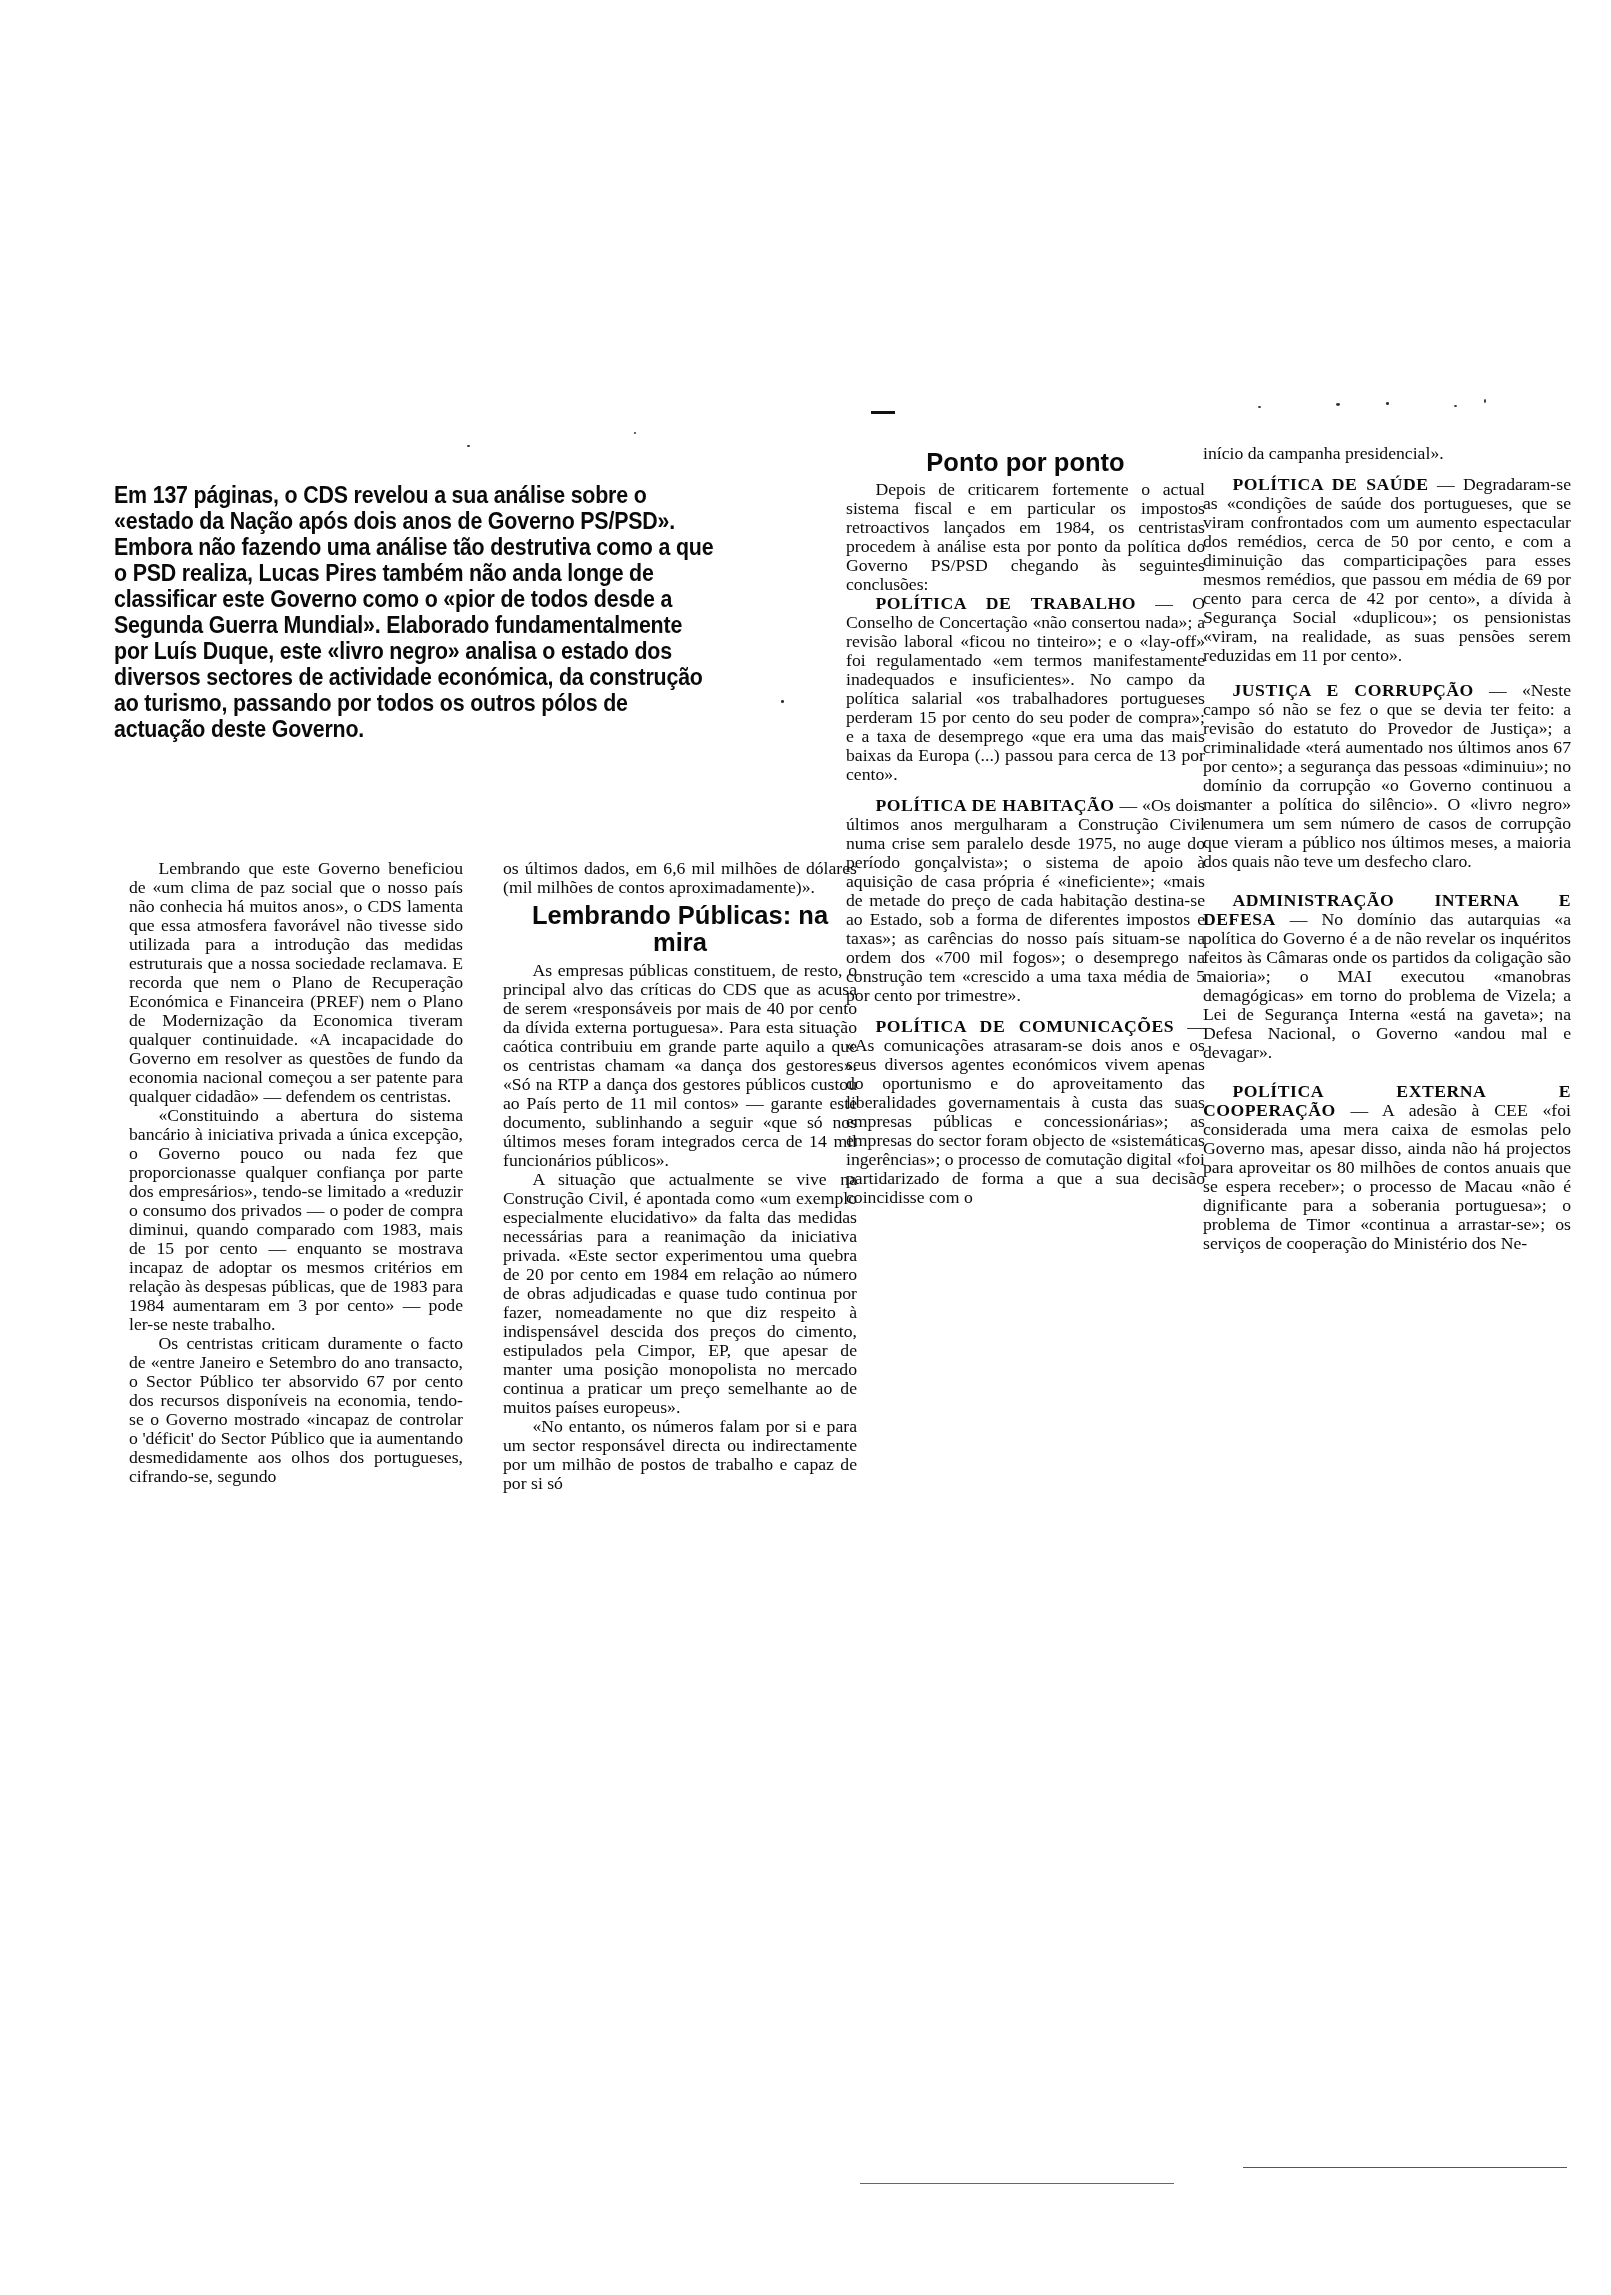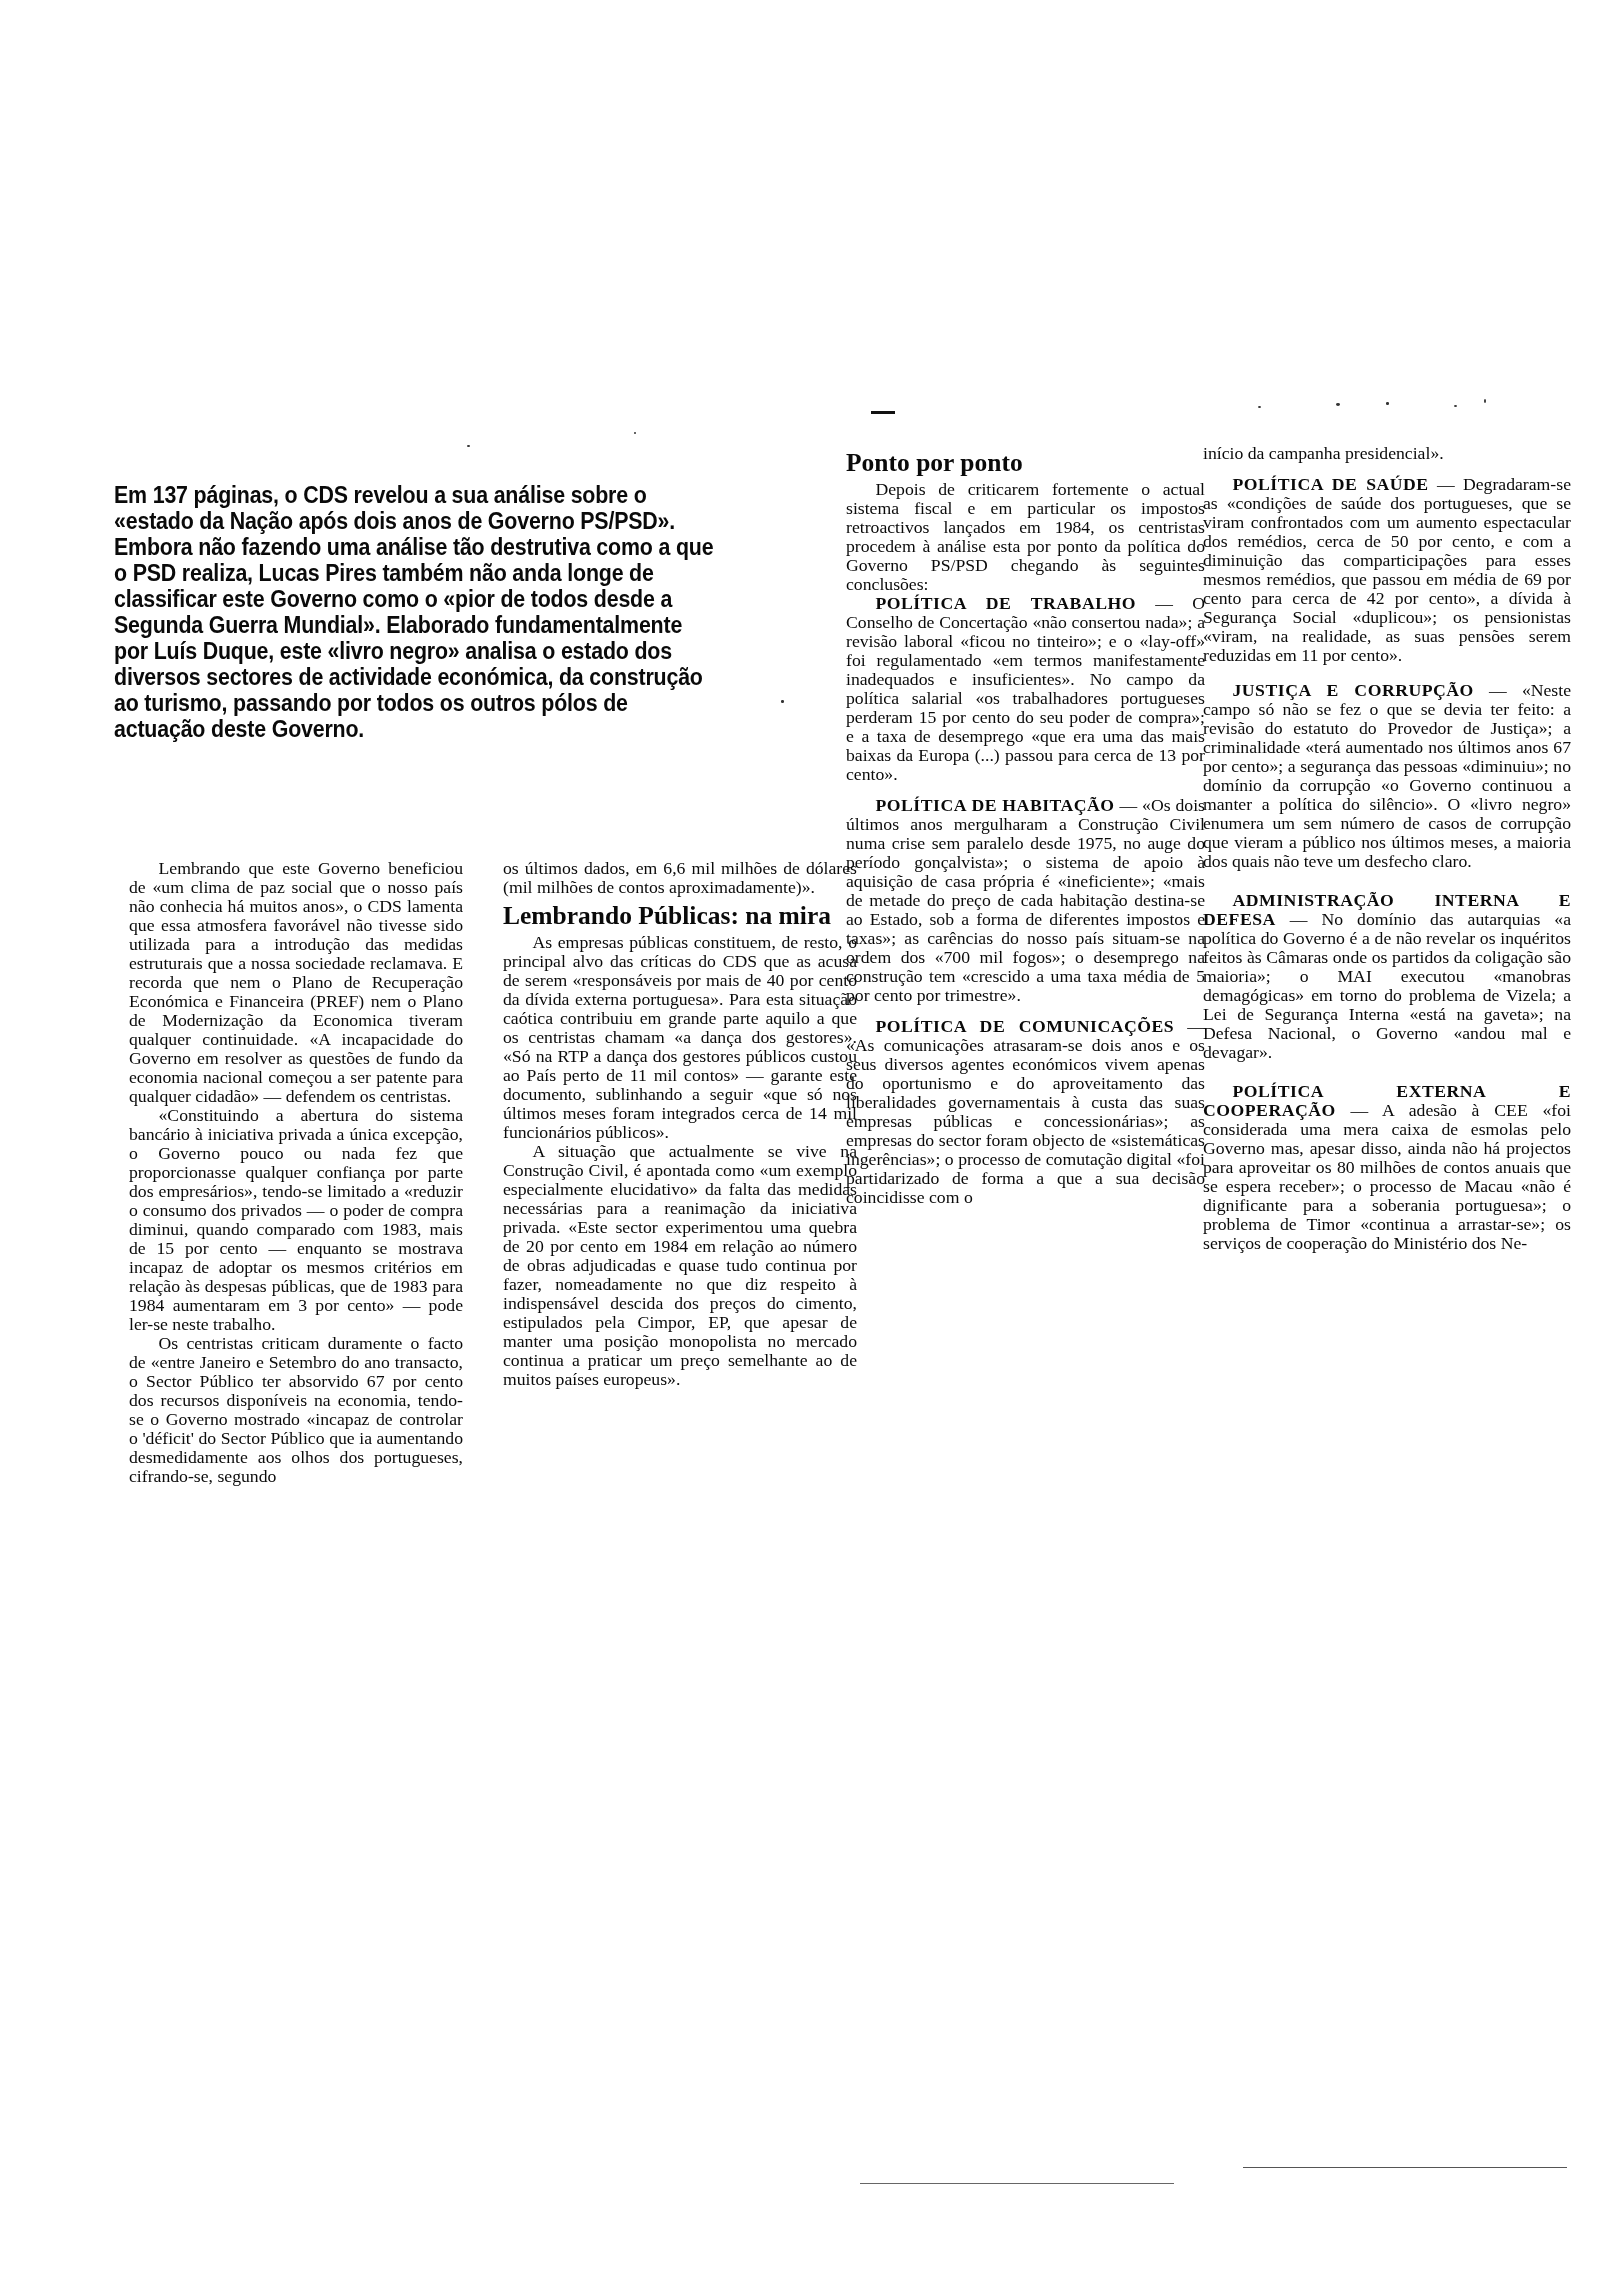--- a/index.html
+++ b/index.html
@@ -13,22 +13,22 @@
   .col {
     position:absolute;
     font-family:"Liberation Serif", serif;
     font-size:17.7px; line-height:19px;
     text-align:justify; hyphens:manual;
   }
   .col p { margin:0; text-indent:29.5px; }
   .col p.noindent { text-indent:0; }
   .col p.gap { margin-top:11.8px; }
   .col h2 {
-    font-family:Liberation Serif, serif; font-weight:bold;
-    font-size:25.5px; line-height:27.5px; margin:4.9px 0 3.9px 0; text-align:left;
+    font-family:Liberation Sans, sans-serif; font-weight:bold;
+    font-size:25.5px; line-height:27.5px; margin:4.9px 0 3.9px 0; text-align:center;
   }
   .col .rubric { font-weight:bold; letter-spacing:0.5px; }
   #col1 { left:129px; top:859px; width:334px; }
   #col2 { left:503px; top:859px; width:354px; }
   #col3 { left:846px; top:438px; width:359px; }
   #col4 { left:1203px; top:444px; width:368px; }
   .rule { position:absolute; background:#111; }
   .speck { position:absolute; background:#333; border-radius:50%; }
 </style>
 </head>
@@ -51,20 +51,21 @@
   <p>Lembrando que este Governo beneficiou de «um clima de paz social que o nosso país não conhecia há muitos anos», o CDS lamenta que essa atmosfera favorável não tivesse sido utilizada para a introdução das medidas estruturais que a nossa sociedade reclamava. E recorda que nem o Plano de Recuperação Económica e Financeira (PREF) nem o Plano de Modernização da Economica tiveram qualquer continuidade. «A incapacidade do Governo em resolver as questões de fundo da economia nacional começou a ser patente para qualquer cidadão» — defendem os centristas.</p>
   <p>«Constituindo a abertura do sistema bancário à iniciativa privada a única excepção, o Governo pouco ou nada fez que proporcionasse qualquer confiança por parte dos empresários», tendo-se limitado a «reduzir o consumo dos privados — o poder de compra diminui, quando comparado com 1983, mais de 15 por cento — enquanto se mostrava incapaz de adoptar os mesmos critérios em relação às despesas públicas, que de 1983 para 1984 aumentaram em 3 por cento» — pode ler-se neste trabalho.</p>
   <p>Os centristas criticam duramente o facto de «entre Janeiro e Setembro do ano transacto, o Sector Público ter absorvido 67 por cento dos recursos disponíveis na economia, tendo-se o Governo mostrado «incapaz de controlar o 'déficit' do Sector Público que ia aumentando desmedidamente aos olhos dos portugueses, cifrando-se, segundo</p>
 </div>
 
 <div class="col" id="col2">
   <p class="noindent">os últimos dados, em 6,6 mil milhões de dólares (mil milhões de contos aproximadamente)».</p>
   <h2>Lembrando Públicas: na mira</h2>
   <p>As empresas públicas constituem, de resto, o principal alvo das críticas do CDS que as acusa de serem «responsáveis por mais de 40 por cento da dívida externa portuguesa». Para esta situação caótica contribuiu em grande parte aquilo a que os centristas chamam «a dança dos gestores». «Só na RTP a dança dos gestores públicos custou ao País perto de 11 mil contos» — garante este documento, sublinhando a seguir «que só nos últimos meses foram integrados cerca de 14 mil funcionários públicos».</p>
   <p>A situação que actualmente se vive na Construção Civil, é apontada como «um exemplo especialmente elucidativo» da falta das medidas necessárias para a reanimação da iniciativa privada. «Este sector experimentou uma quebra de 20 por cento em 1984 em relação ao número de obras adjudicadas e quase tudo continua por fazer, nomeadamente no que diz respeito à indispensável descida dos preços do cimento, estipulados pela Cimpor, EP, que apesar de manter uma posição monopolista no mercado continua a praticar um preço semelhante ao de muitos países europeus».</p>
+  <p>«No entanto, os números falam por si e para um sector responsável directa ou indirectamente por um milhão de postos de trabalho e capaz de por si só</p>
 </div>
 
 <div class="col" id="col3">
   <h2 style="margin-top:10.8px;">Ponto por ponto</h2>
   <p>Depois de criticarem fortemente o actual sistema fiscal e em particular os impostos retroactivos lançados em 1984, os centristas procedem à análise esta por ponto da política do Governo PS/PSD chegando às seguintes conclusões:</p>
   <p><span class="rubric">POLÍTICA DE TRABALHO</span><span> — O Conselho de Concertação «não consertou nada»; a revisão laboral «ficou no tinteiro»; e o «lay-off» foi regulamentado «em termos manifestamente inadequados e insuficientes». No campo da política salarial «os trabalhadores portugueses perderam 15 por cento do seu poder de compra»; e a taxa de desemprego «que era uma das mais baixas da Europa (...) passou para cerca de 13 por cento».</span></p>
   <p class="gap"><span class="rubric">POLÍTICA DE HABITAÇÃO</span><span> — «Os dois últimos anos mergulharam a Construção Civil numa crise sem paralelo desde 1975, no auge do período gonçalvista»; o sistema de apoio à aquisição de casa própria é «ineficiente»; «mais de metade do preço de cada habitação destina-se ao Estado, sob a forma de diferentes impostos e taxas»; as carências do nosso país situam-se na ordem dos «700 mil fogos»; o desemprego na construção tem «crescido a uma taxa média de 5 por cento por trimestre».</span></p>
   <p class="gap"><span class="rubric">POLÍTICA DE COMUNICAÇÕES</span><span> — «As comunicações atrasaram-se dois anos e os seus diversos agentes económicos vivem apenas do oportunismo e do aproveitamento das liberalidades governamentais à custa das suas empresas públicas e concessionárias»; as empresas do sector foram objecto de «sistemáticas ingerências»; o processo de comutação digital «foi partidarizado de forma a que a sua decisão coincidisse com o</span></p>
 </div>
 

